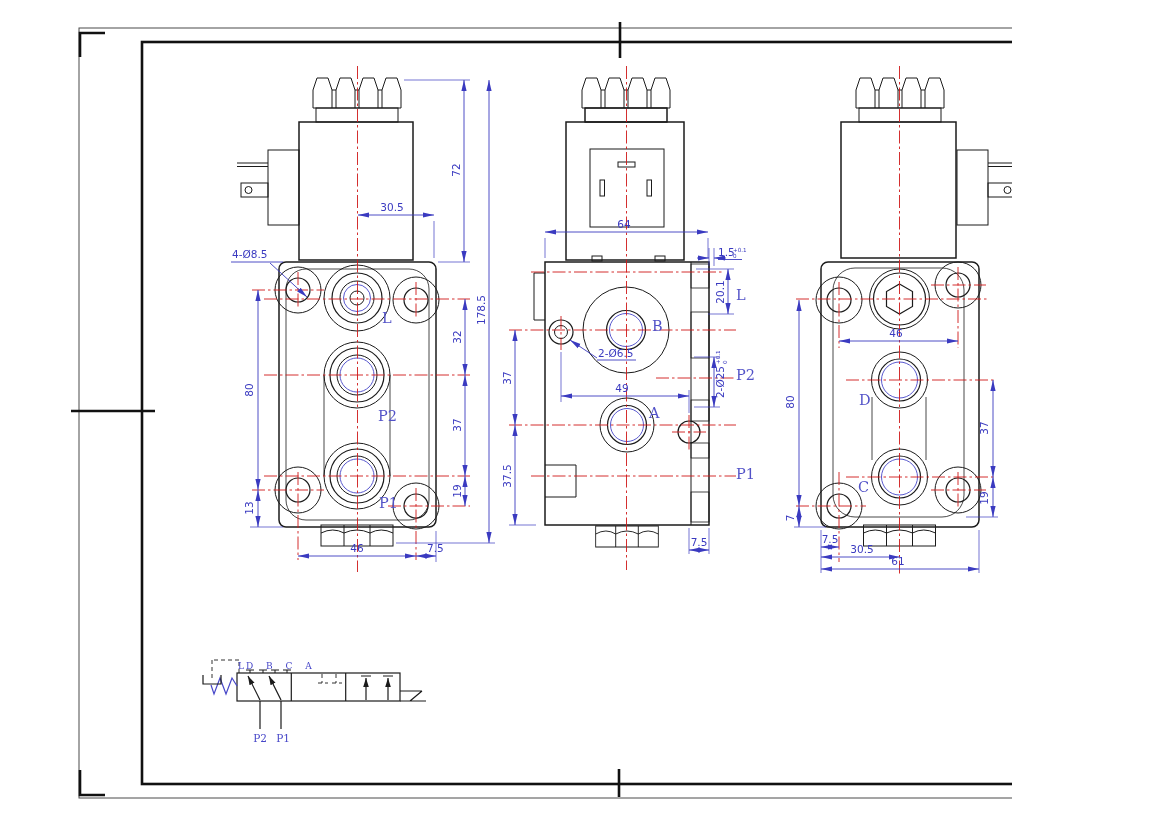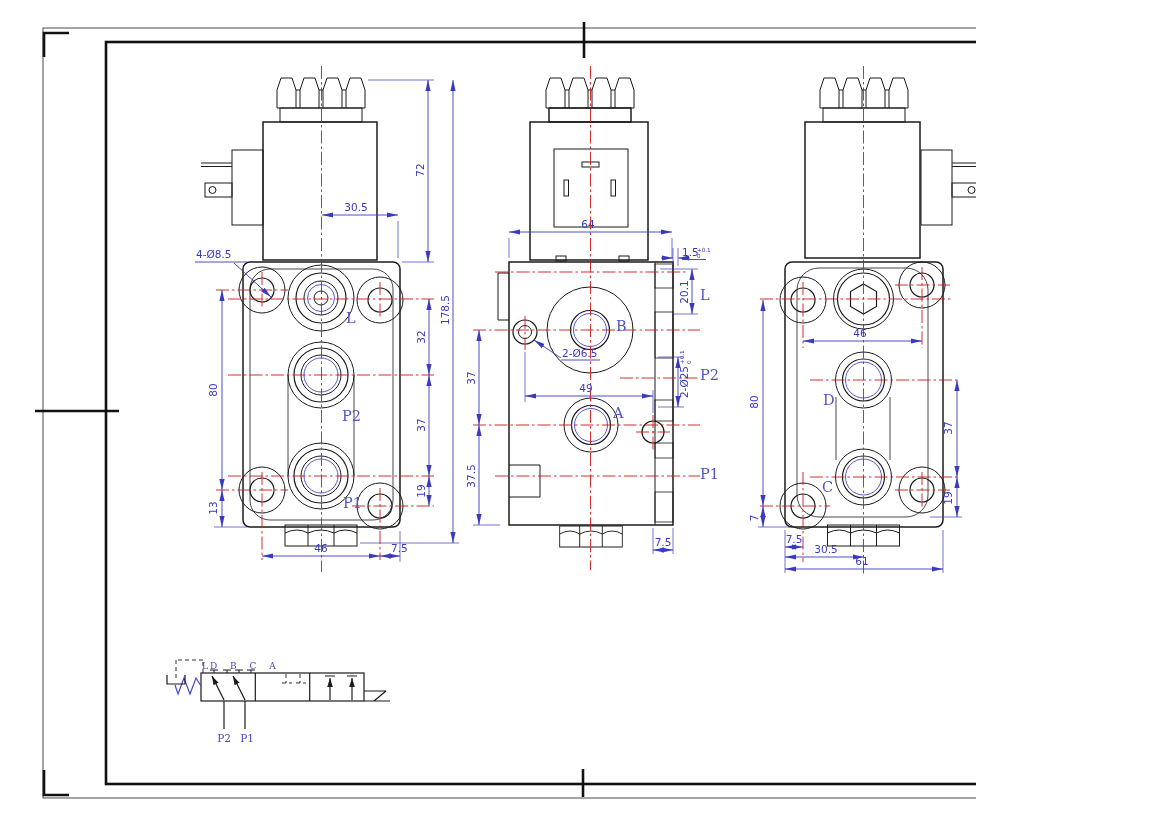--- a/index.html
+++ b/index.html
@@ -1,16 +1,16 @@
 <!DOCTYPE html>
 <html><head>
 <meta charset="utf-8">
 <style>
   html,body{margin:0;padding:0;background:#ffffff;}
-  .page{width:976px;height:826px;position:relative;background:#ffffff;overflow:hidden;}
+  .page{width:976px;height:826px;position:relative;background:#ffffff;overflow:hidden;padding-left:36px;}
   svg{display:block;}
   
   .o  {stroke:#1b1b1b;fill:none;stroke-width:1.5;}
   .o1 {stroke:#1b1b1b;fill:none;stroke-width:1;}
   .ot {stroke:#1b1b1b;fill:none;stroke-width:0.8;}
   .cl {stroke:#cf1717;fill:none;stroke-width:0.9;stroke-dasharray:13 3 2.5 3;}
   .dm {stroke:#3a3ac0;fill:none;stroke-width:0.9;}
   .ex {stroke:#3a3ac0;fill:none;stroke-width:0.7;}
   .bl {stroke:#4646c8;fill:none;stroke-width:0.9;}
   .sk {stroke:#1b1b1b;fill:none;stroke-width:1.2;}

